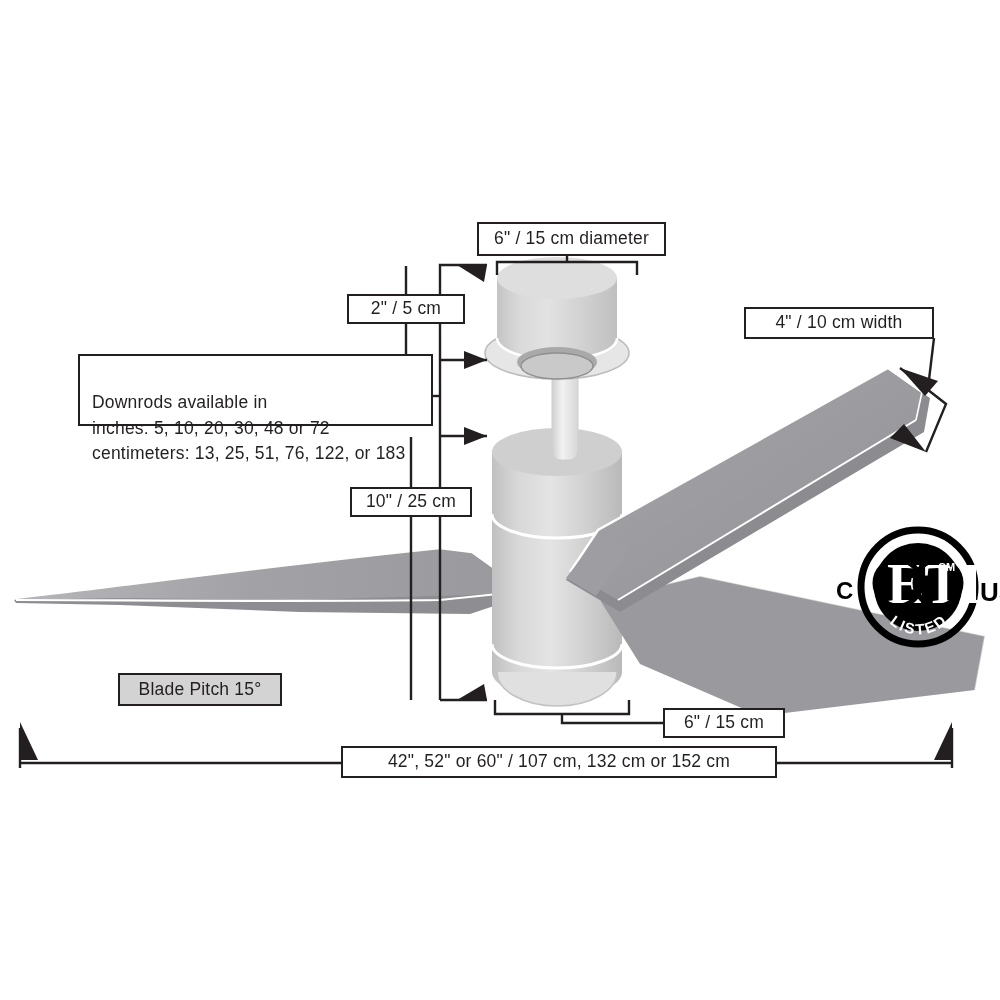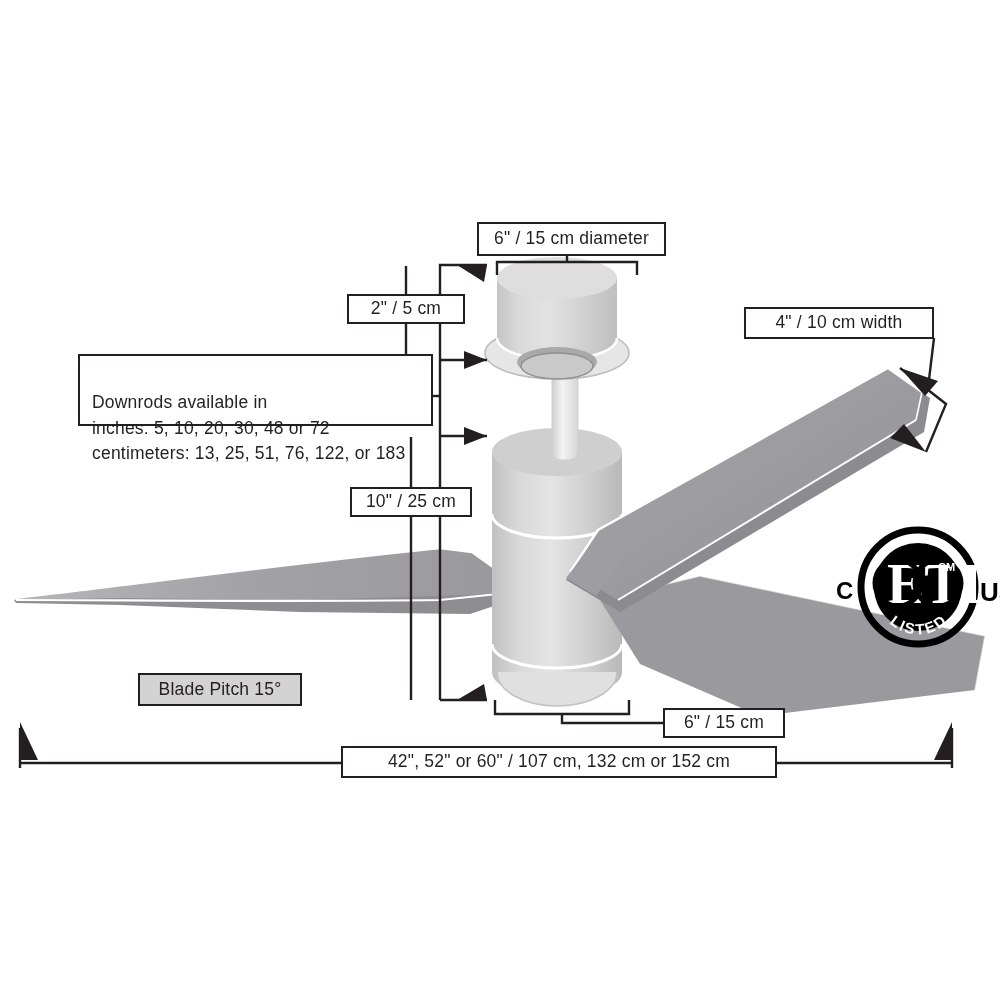--- a/index.html
+++ b/index.html
@@ -25,21 +25,21 @@
 
   
   #cal-diameter{left:477px;top:222px;width:189px;height:34px;font-size:17.5px;}
   #cal-canopy  {left:347px;top:294px;width:118px;height:30px;font-size:17.5px;}
   #cal-downrod {left:78px; top:354px;width:355px;height:72px;font-size:17.5px;
                 padding:9px 0 0 12px;line-height:1.45;}
   #cal-body    {left:350px;top:487px;width:122px;height:30px;font-size:17.5px;}
   #cal-width   {left:744px;top:307px;width:190px;height:32px;font-size:17.5px;}
   #cal-bottom  {left:663px;top:708px;width:122px;height:30px;font-size:17.5px;}
   #cal-span    {left:341px;top:746px;width:436px;height:32px;font-size:17.5px;}
-  #cal-pitch   {left:138px;top:673px;width:164px;height:33px;font-size:17.5px;}
+  #cal-pitch   {left:118px;top:673px;width:164px;height:33px;font-size:17.5px;}
 </style>
 </head>
 <body>
 
 <div id="stage">
 
   <svg class="layer" viewBox="0 0 1000 1000" xmlns="http://www.w3.org/2000/svg">
     <defs>
       <linearGradient id="gCyl" x1="0" y1="0" x2="1" y2="0">
         <stop offset="0" stop-color="#c4c4c4"></stop>

